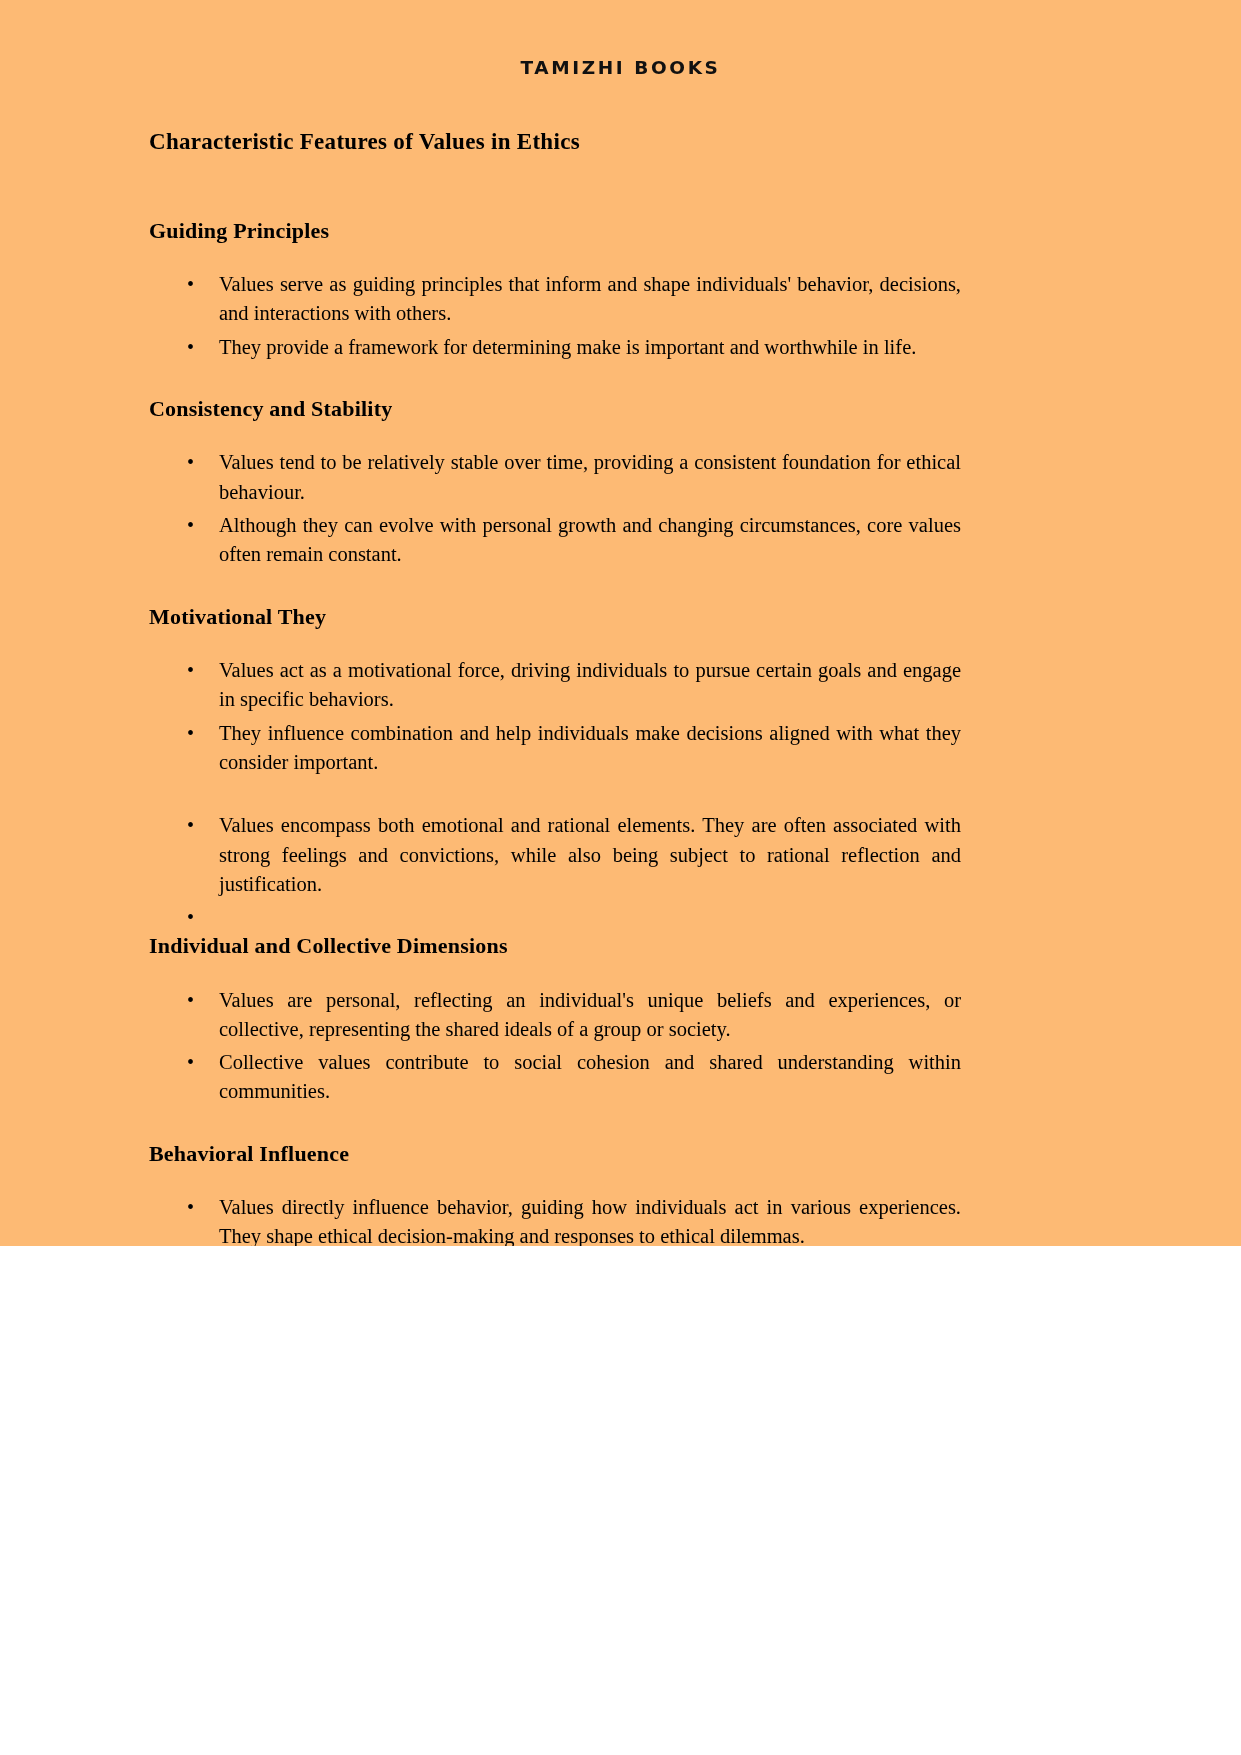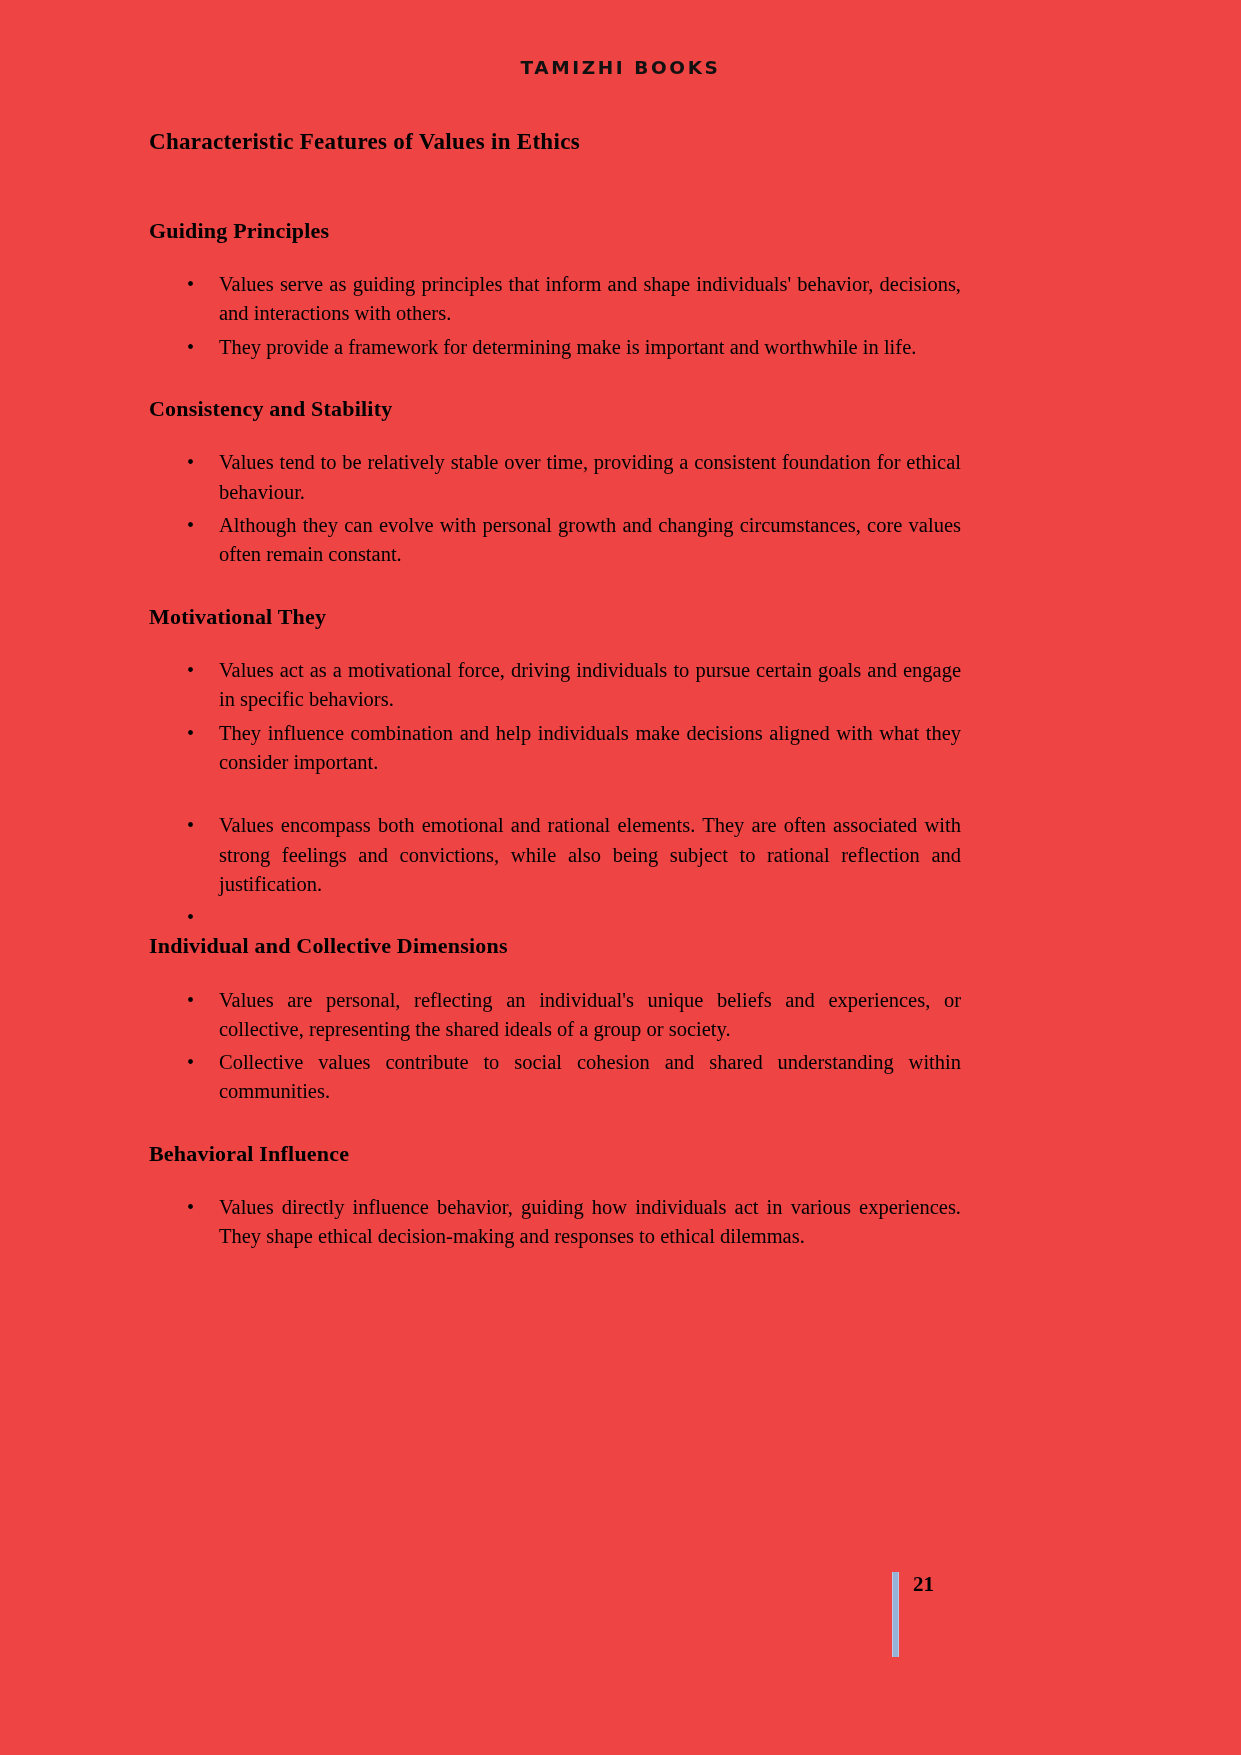--- a/index.html
+++ b/index.html
@@ -8,22 +8,22 @@
     padding: 0;
     background: #ffffff;
   }
   body {
     font-family: "Liberation Serif", "DejaVu Serif", serif;
     color: #000000;
   }
   .page {
     position: relative;
     width: 1241px;
-    height: 1755px;
-    background: #ef4444;
+    height: 1246px;
+    background: #fdba74;
     overflow: hidden;
   }
 
   
   .page-header {
     position: absolute;
     top: 58px;
     left: 0;
     width: 100%;
     text-align: center;

